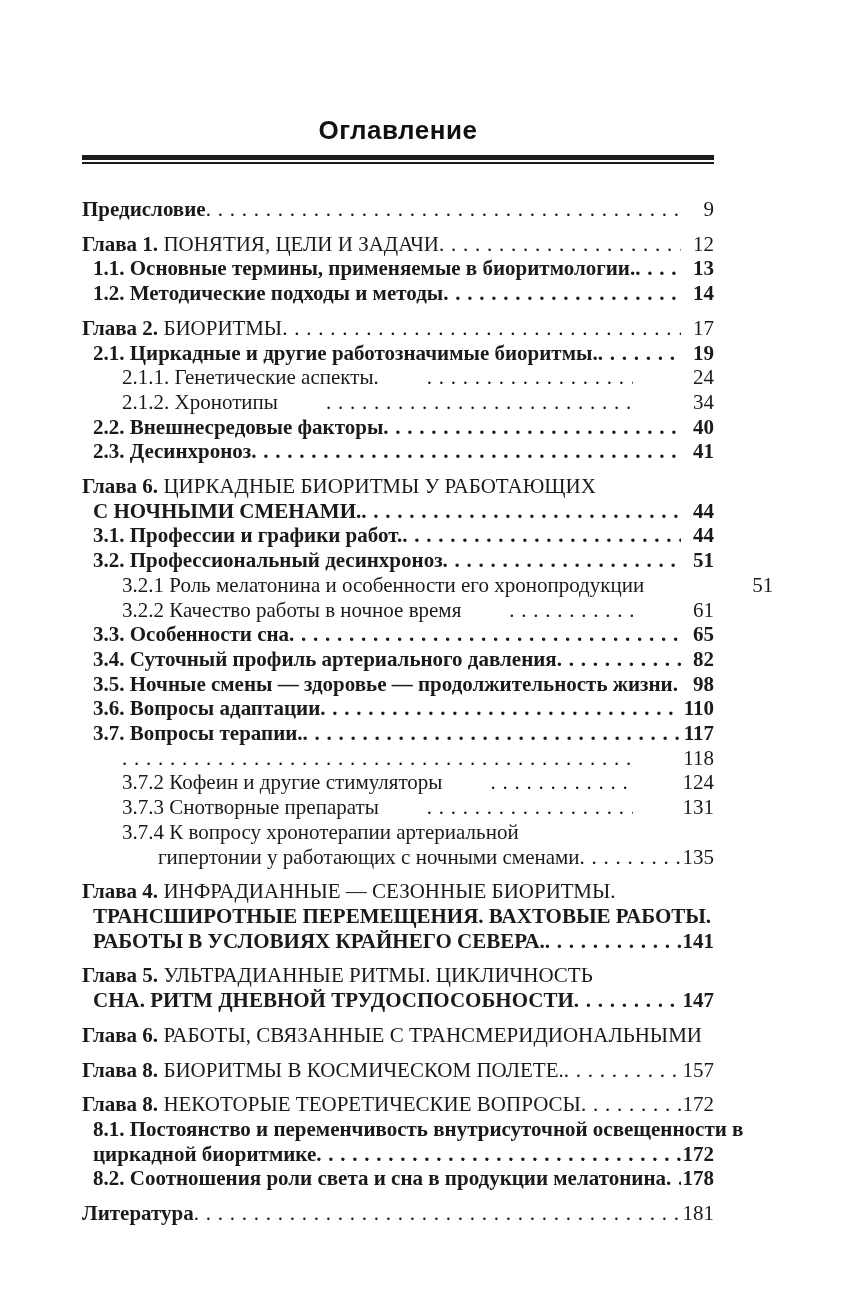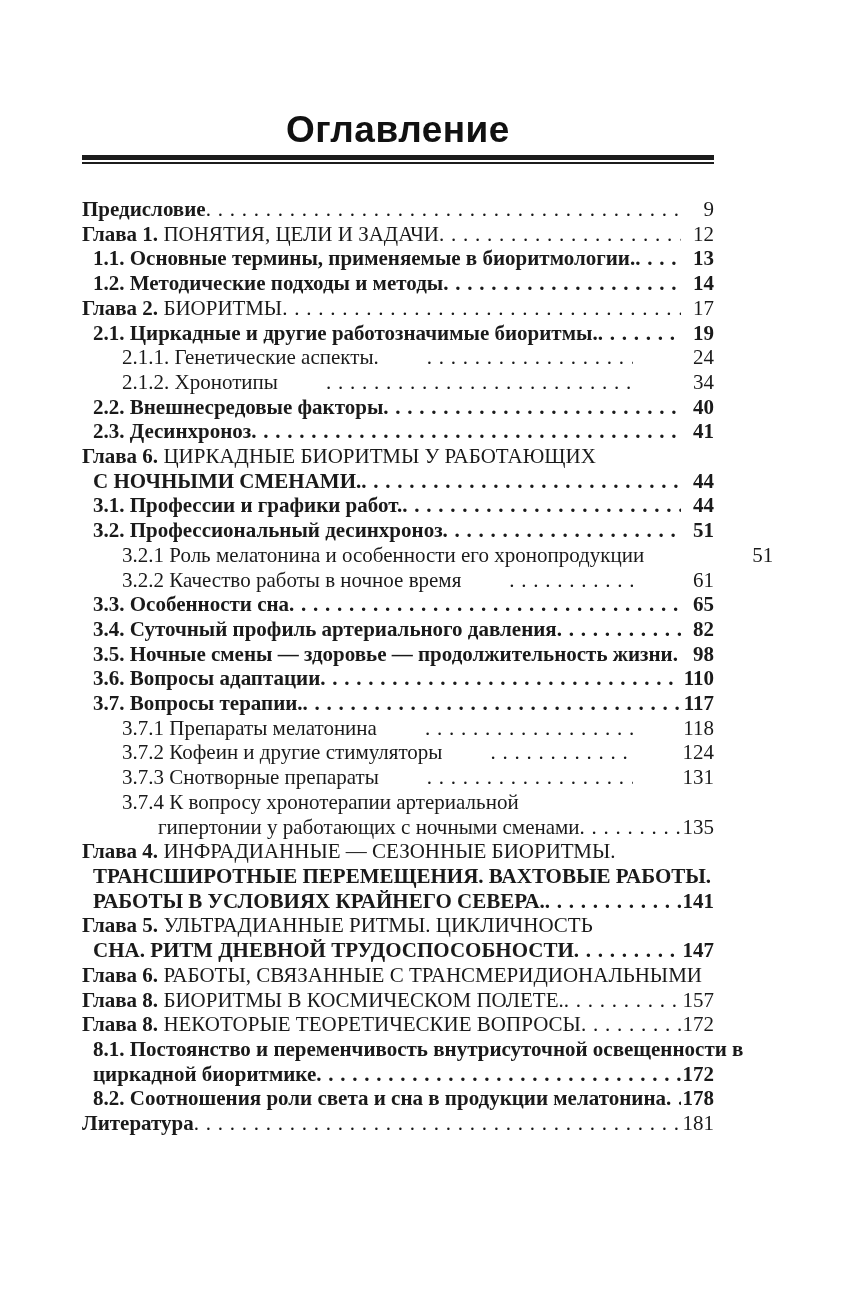--- a/index.html
+++ b/index.html
@@ -18,34 +18,34 @@
     position: absolute;
     left: 82px;
     top: 0;
     width: 632px;
   }
   .toc-title {
     margin: 0;
     padding-top: 108px;
     font-family: "Liberation Sans", sans-serif;
     font-weight: 700;
-    font-size: 37px;
+    font-size: 26px;
     line-height: 44px;
     text-align: center;
     color: #111111;
     letter-spacing: 0.5px;
   }
   .title-rule {
     margin-top: 3px;
     height: 2px;                 
     border-top: 5px solid #1c1c1c;
     border-bottom: 2px solid #1c1c1c;
   }
   .entries { margin-top: 33px; }
-  .entry.gap { margin-top: 0; }
+  .entry.gap { margin-top: 10px; }
   .line {
     display: flex;
     align-items: baseline;
     line-height: 24.7px;
     white-space: nowrap;
     justify-content: space-between;
   }
   .ind0 { padding-left: 0; }
   .ind1 { padding-left: 11px; font-weight: bold; }
   .ind2 { padding-left: 40px; gap: 48px; }
@@ -219,21 +219,20 @@
         </div>
         <div class="entry">
           <div class="line ind1">
             <span class="label">3.7. Вопросы терапии.</span>
             <span class="leader"></span>
             <span class="page-num">117</span>
           </div>
         </div>
         <div class="entry">
           <div class="line ind2">
-            <span class="label">3.7.1 Препараты мелатонина</span>
             <span class="leader"></span>
             <span class="page-num">118</span>
           </div>
         </div>
         <div class="entry">
           <div class="line ind2">
             <span class="label">3.7.2 Кофеин и другие стимуляторы</span>
             <span class="leader"></span>
             <span class="page-num">124</span>
           </div>

